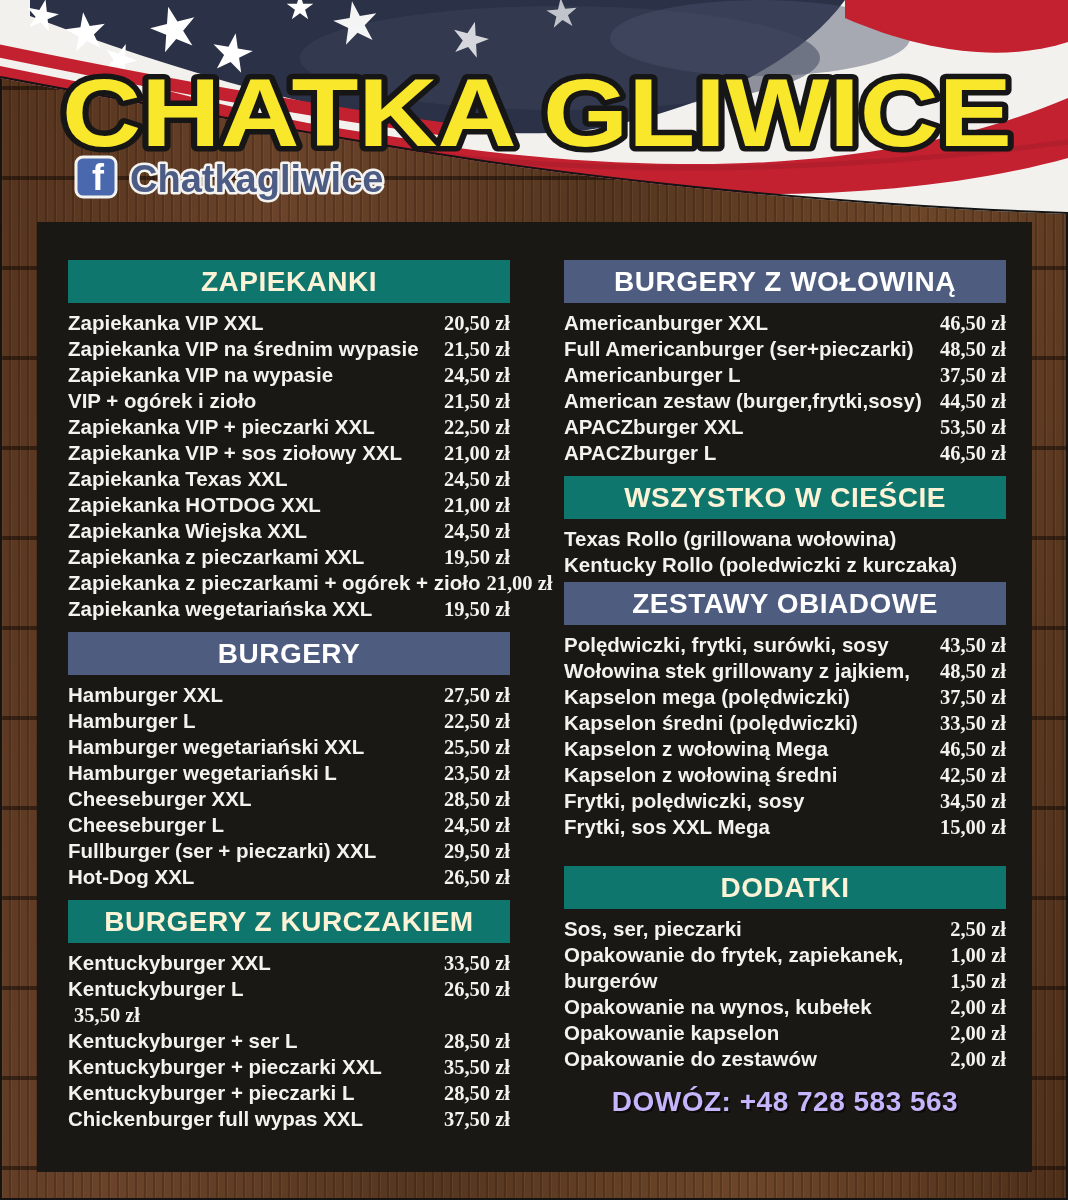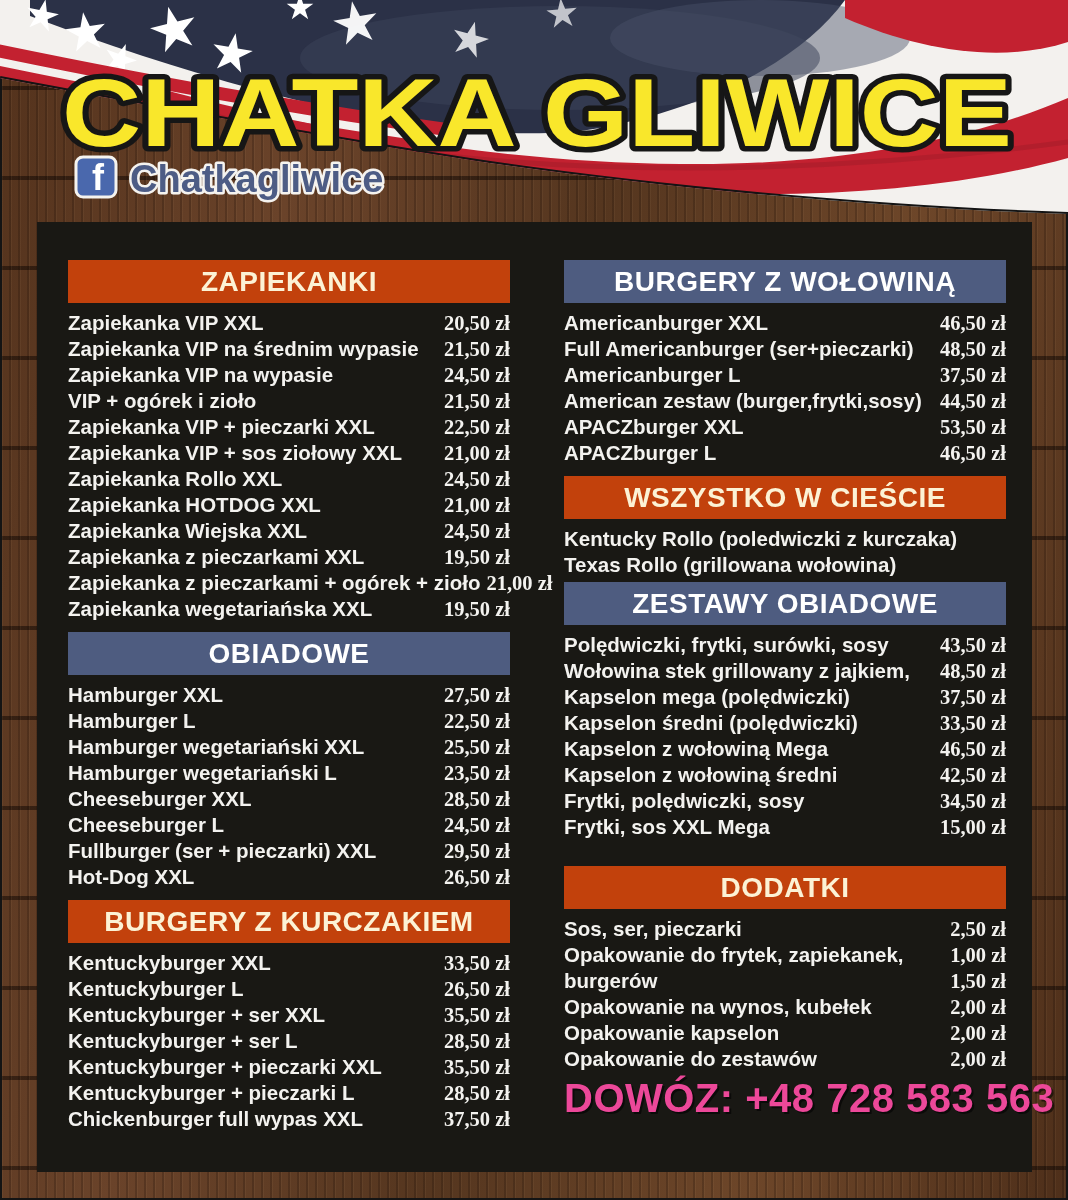--- a/index.html
+++ b/index.html
@@ -17,32 +17,32 @@
     position:absolute;left:37px;top:222px;width:995px;height:950px;
     background:#191814;display:flex;gap:54px;padding:38px 0 0 31px;box-sizing:border-box;
   }
   .col{width:442px;flex:0 0 442px;}
   .menu-section{margin-top:10px;}
   .menu-section:first-child{margin-top:0;}
   .banner{
     height:43px;display:flex;align-items:center;justify-content:center;
     font-size:28px;font-weight:bold;letter-spacing:.5px;margin-bottom:7px;
   }
-  .banner.orange{background:#c2410c;color:#fcf2d5;}
+  .banner.orange{background:#0f766e;color:#fcf2d5;}
   .banner.navy{background:#4e5c80;color:#ffffff;text-align:right;}
   .menu-row{
     display:flex;justify-content:space-between;align-items:baseline;
     line-height:26px;font-size:20.5px;font-weight:bold;color:#f3f2ef;
   }
   .item-name{white-space:nowrap;}
   .item-price{white-space:nowrap;padding-left:6px;font-family:Liberation Serif, serif;}
   section[data-name="menu-section-dodatki"]{margin-top:26px;}
   section[data-name="menu-section-zestawy-obiadowe"]{margin-top:4px;}
   .delivery{
-    margin-top:4px;text-align:center;color:#ec4899;font-size:40px;font-weight:bold;
+    margin-top:14px;text-align:center;color:#c4b5fd;font-size:28px;font-weight:bold;
     letter-spacing:.5px;text-shadow:2px 2px 0 rgba(0,0,0,.55);white-space:nowrap;
   }
 </style>
 </head>
 <body>
 
 <div class="poster" data-name="menu-poster">
 
   <svg class="header-svg" data-name="flag-banner" width="1068" height="225" viewBox="0 0 1068 225" style="font-family:'Liberation Sans',sans-serif">
     <defs>
@@ -114,21 +114,21 @@
             </div>
             <div class="menu-row" data-name="menu-item-row">
               <span class="item-name" data-name="item-name">Zapiekanka VIP + pieczarki XXL</span>
               <span class="item-price" data-name="item-price">22,50 zł</span>
             </div>
             <div class="menu-row" data-name="menu-item-row">
               <span class="item-name" data-name="item-name">Zapiekanka VIP + sos ziołowy XXL</span>
               <span class="item-price" data-name="item-price">21,00 zł</span>
             </div>
             <div class="menu-row" data-name="menu-item-row">
-              <span class="item-name" data-name="item-name">Zapiekanka Rollo XXL</span>
+              <span class="item-name" data-name="item-name">Zapiekanka Texas XXL</span>
               <span class="item-price" data-name="item-price">24,50 zł</span>
             </div>
             <div class="menu-row" data-name="menu-item-row">
               <span class="item-name" data-name="item-name">Zapiekanka HOTDOG XXL</span>
               <span class="item-price" data-name="item-price">21,00 zł</span>
             </div>
             <div class="menu-row" data-name="menu-item-row">
               <span class="item-name" data-name="item-name">Zapiekanka Wiejska XXL</span>
               <span class="item-price" data-name="item-price">24,50 zł</span>
             </div>
@@ -139,21 +139,21 @@
             <div class="menu-row" data-name="menu-item-row">
               <span class="item-name" data-name="item-name">Zapiekanka z pieczarkami + ogórek + zioło</span>
               <span class="item-price" data-name="item-price">21,00 zł</span>
             </div>
             <div class="menu-row" data-name="menu-item-row">
               <span class="item-name" data-name="item-name">Zapiekanka wegetariańska XXL</span>
               <span class="item-price" data-name="item-price">19,50 zł</span>
             </div>
           </section>
           <section class="menu-section" data-name="menu-section-burgery">
-            <div class="banner navy" data-name="section-banner-burgery">OBIADOWE</div>
+            <div class="banner navy" data-name="section-banner-burgery">BURGERY</div>
             <div class="menu-row" data-name="menu-item-row">
               <span class="item-name" data-name="item-name">Hamburger XXL</span>
               <span class="item-price" data-name="item-price">27,50 zł</span>
             </div>
             <div class="menu-row" data-name="menu-item-row">
               <span class="item-name" data-name="item-name">Hamburger L</span>
               <span class="item-price" data-name="item-price">22,50 zł</span>
             </div>
             <div class="menu-row" data-name="menu-item-row">
               <span class="item-name" data-name="item-name">Hamburger wegetariański XXL</span>
@@ -184,21 +184,20 @@
             <div class="banner orange" data-name="section-banner-burgery-z-kurczakiem">BURGERY Z KURCZAKIEM</div>
             <div class="menu-row" data-name="menu-item-row">
               <span class="item-name" data-name="item-name">Kentuckyburger XXL</span>
               <span class="item-price" data-name="item-price">33,50 zł</span>
             </div>
             <div class="menu-row" data-name="menu-item-row">
               <span class="item-name" data-name="item-name">Kentuckyburger L</span>
               <span class="item-price" data-name="item-price">26,50 zł</span>
             </div>
             <div class="menu-row" data-name="menu-item-row">
-              <span class="item-name" data-name="item-name">Kentuckyburger + ser XXL</span>
               <span class="item-price" data-name="item-price">35,50 zł</span>
             </div>
             <div class="menu-row" data-name="menu-item-row">
               <span class="item-name" data-name="item-name">Kentuckyburger + ser L</span>
               <span class="item-price" data-name="item-price">28,50 zł</span>
             </div>
             <div class="menu-row" data-name="menu-item-row">
               <span class="item-name" data-name="item-name">Kentuckyburger + pieczarki XXL</span>
               <span class="item-price" data-name="item-price">35,50 zł</span>
             </div>
@@ -238,25 +237,25 @@
               <span class="item-price" data-name="item-price">53,50 zł</span>
             </div>
             <div class="menu-row" data-name="menu-item-row">
               <span class="item-name" data-name="item-name">APACZburger L</span>
               <span class="item-price" data-name="item-price">46,50 zł</span>
             </div>
           </section>
           <section class="menu-section" data-name="menu-section-wszystko-w-ciescie">
             <div class="banner orange" data-name="section-banner-wszystko-w-ciescie">WSZYSTKO W CIEŚCIE</div>
             <div class="menu-row" data-name="menu-item-row">
+              <span class="item-name" data-name="item-name">Texas Rollo (grillowana wołowina)</span>
+              <span class="item-price" data-name="item-price"></span>
+            </div>
+            <div class="menu-row" data-name="menu-item-row">
               <span class="item-name" data-name="item-name">Kentucky Rollo (poledwiczki z kurczaka)</span>
-              <span class="item-price" data-name="item-price"></span>
-            </div>
-            <div class="menu-row" data-name="menu-item-row">
-              <span class="item-name" data-name="item-name">Texas Rollo (grillowana wołowina)</span>
               <span class="item-price" data-name="item-price"></span>
             </div>
           </section>
           <section class="menu-section" data-name="menu-section-zestawy-obiadowe">
             <div class="banner navy" data-name="section-banner-zestawy-obiadowe">ZESTAWY OBIADOWE</div>
             <div class="menu-row" data-name="menu-item-row">
               <span class="item-name" data-name="item-name">Polędwiczki, frytki, surówki, sosy</span>
               <span class="item-price" data-name="item-price">43,50 zł</span>
             </div>
             <div class="menu-row" data-name="menu-item-row">

